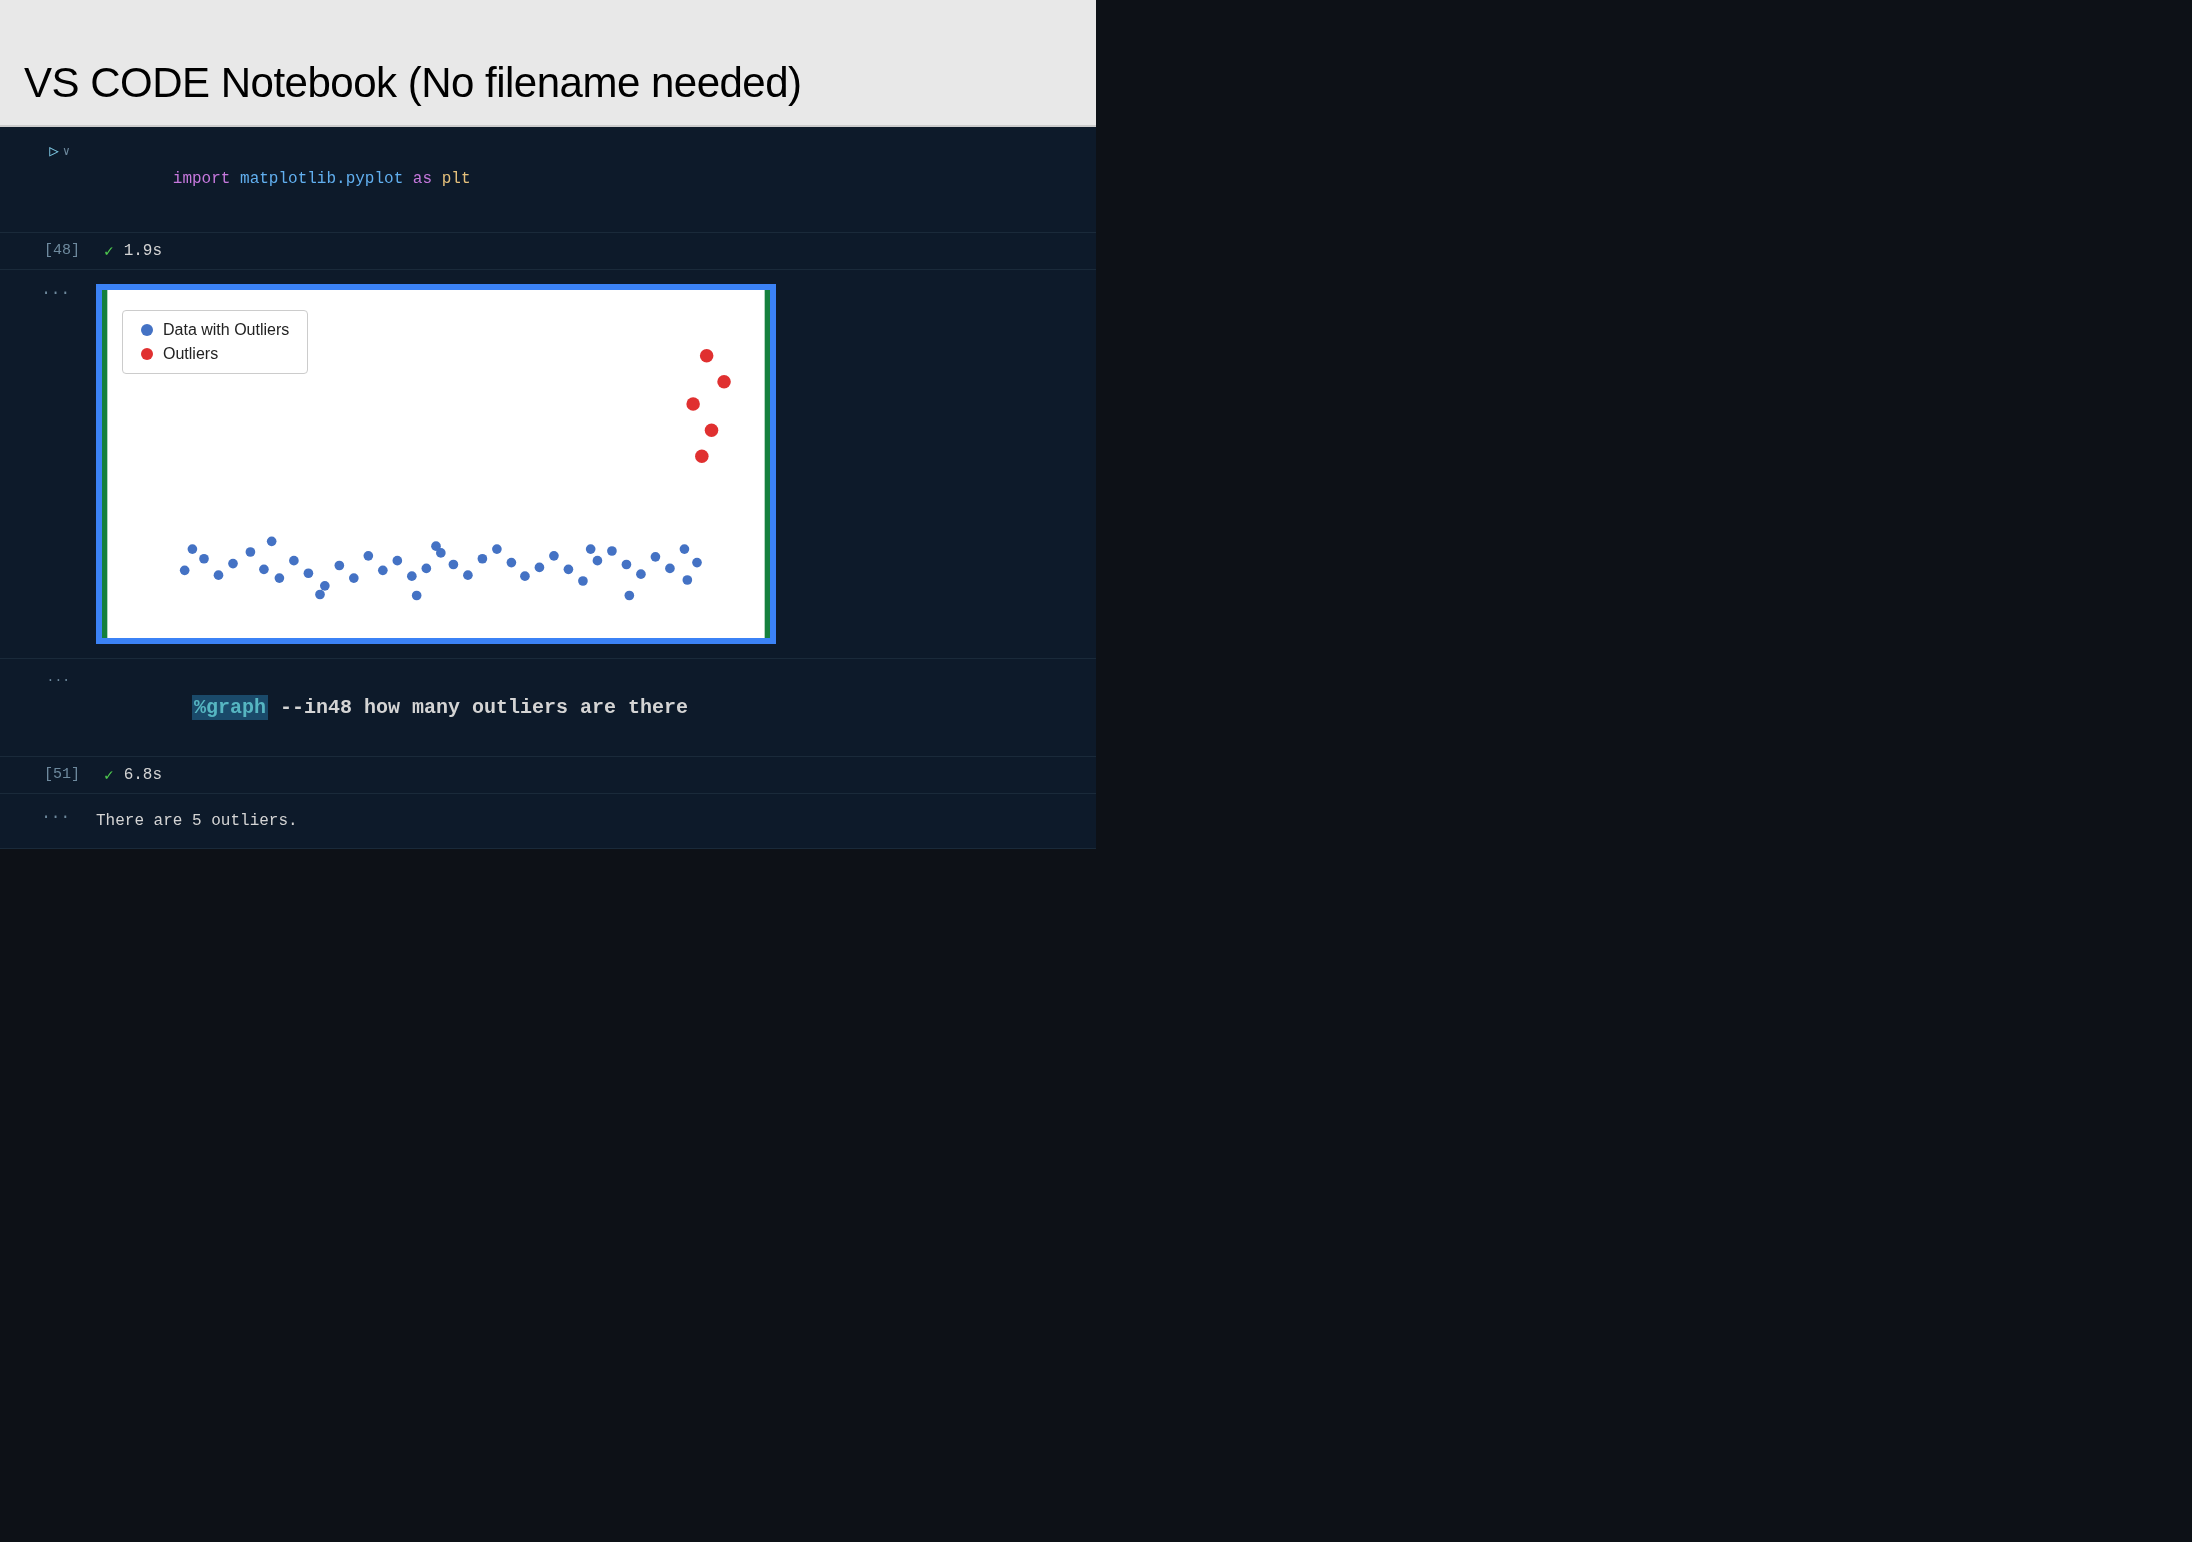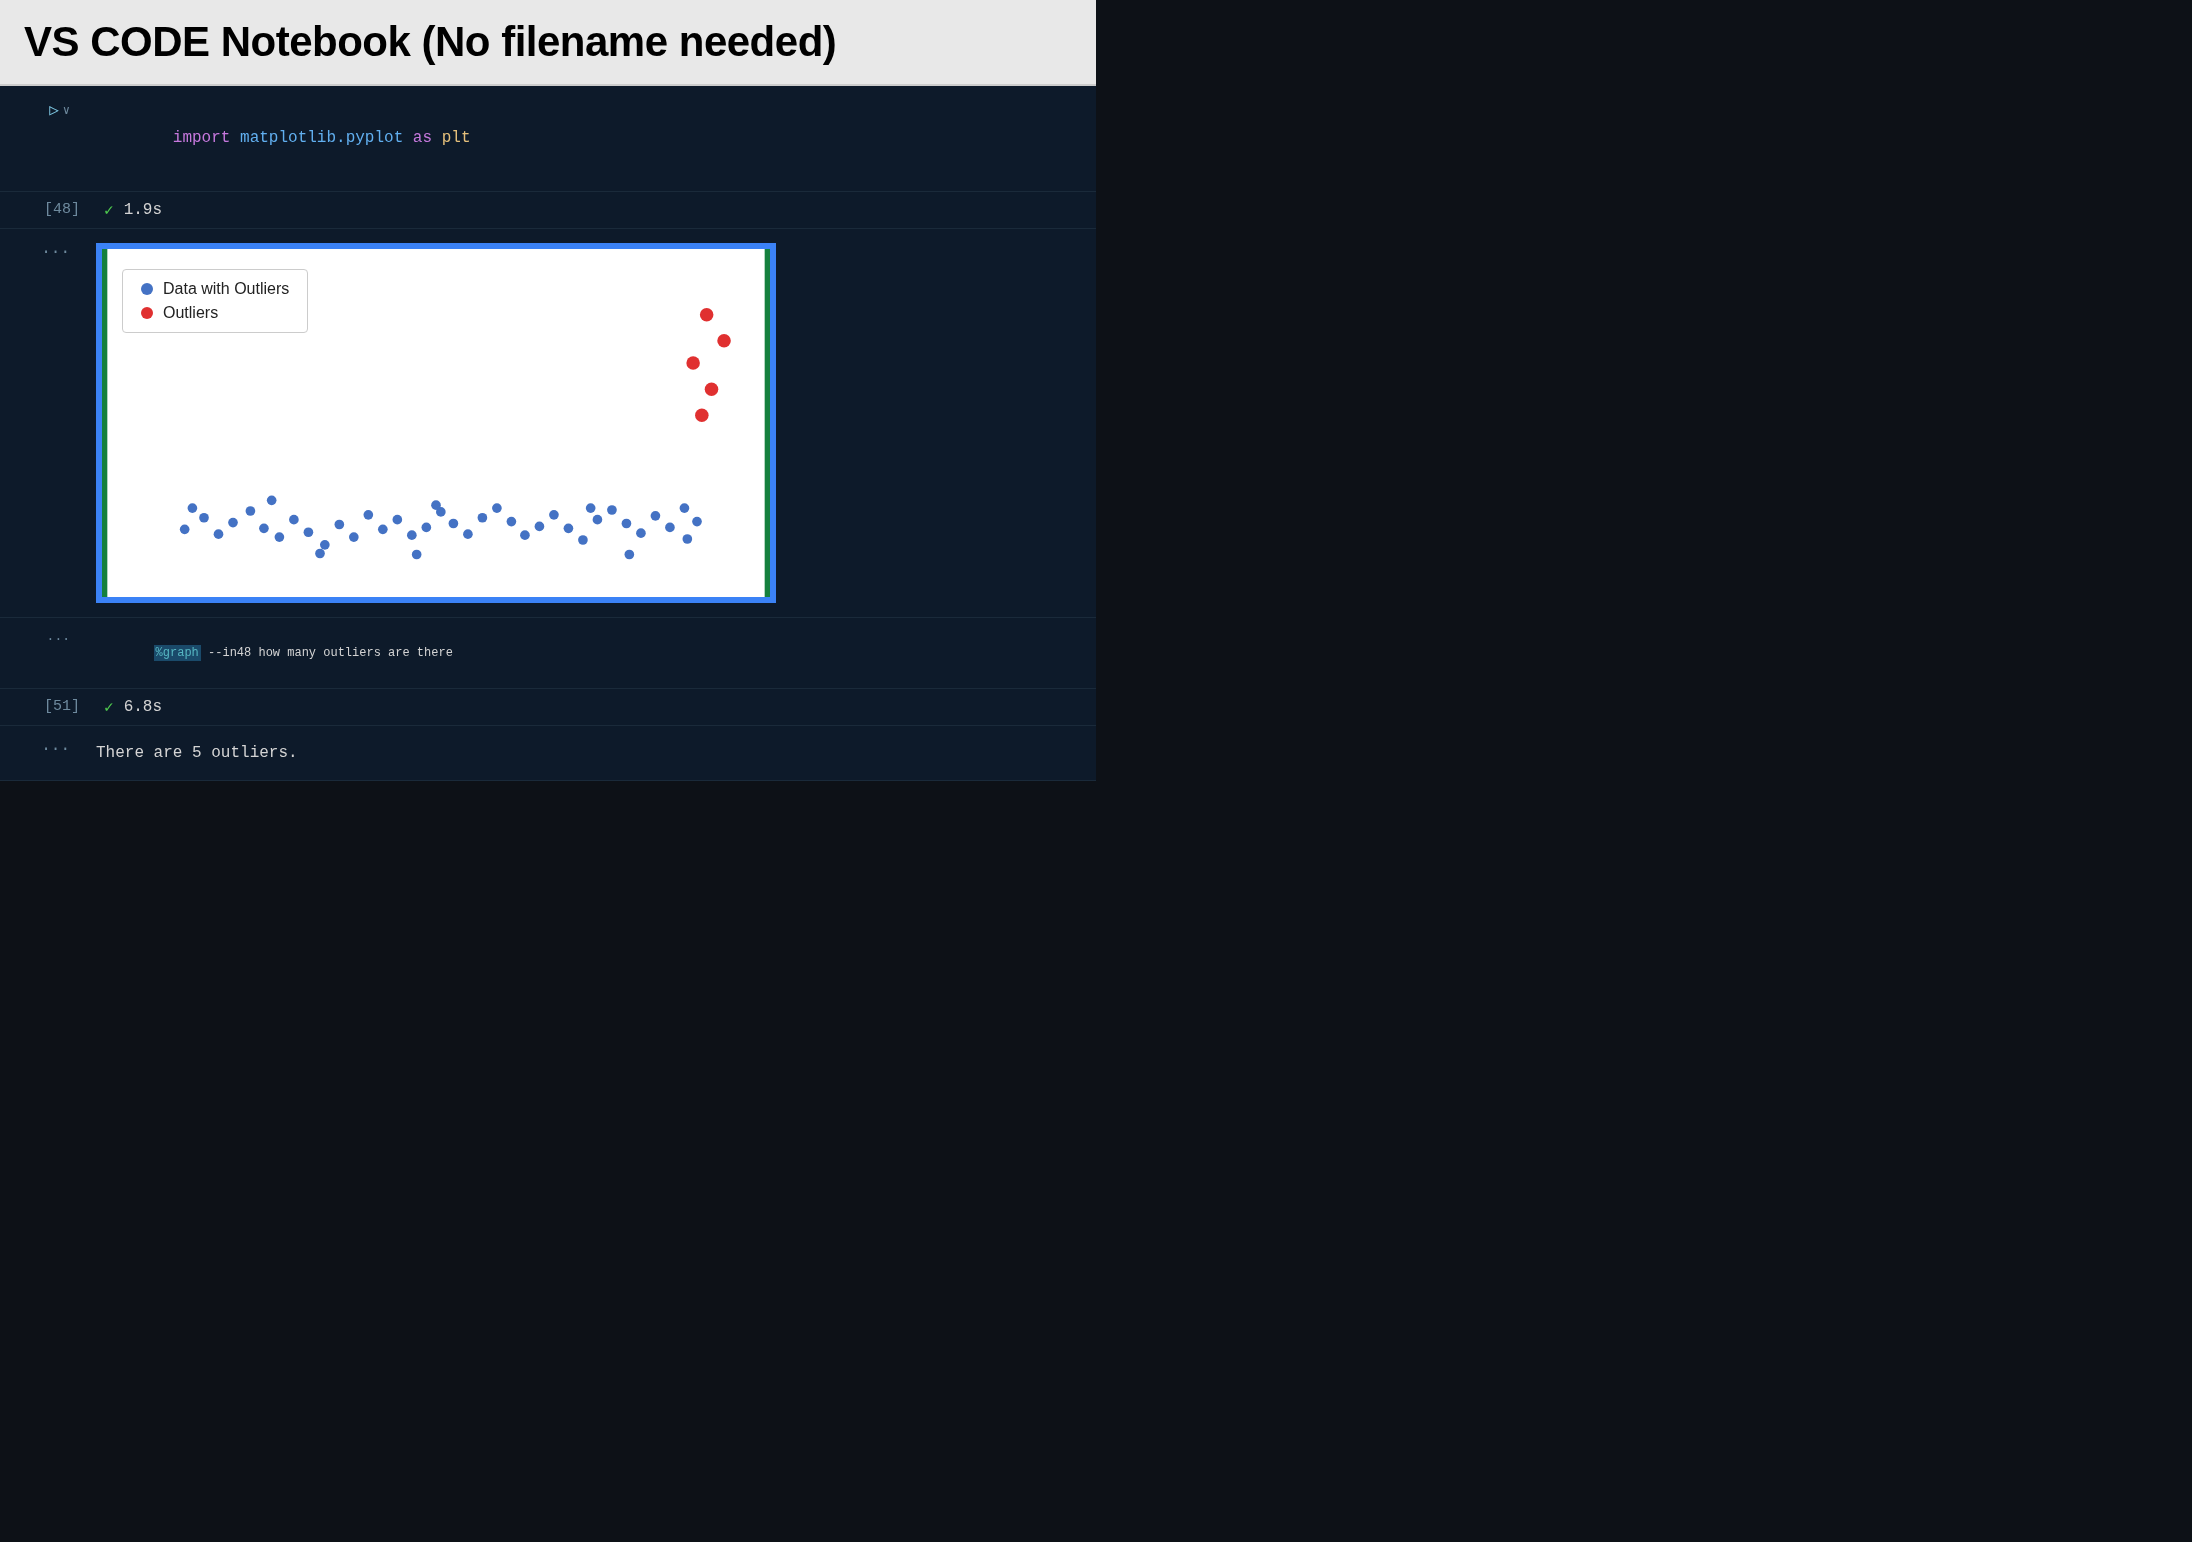--- a/index.html
+++ b/index.html
@@ -12,23 +12,24 @@
 
     
     .header {
       background: #e8e8e8;
       padding: 18px 24px;
       border-bottom: 2px solid #ccc;
     }
     .header-title {
       font-family: Arial, sans-serif;
       font-size: 42px;
-      font-weight: 700;
+      font-weight: 400;
       color: #000;
       letter-spacing: -0.5px;
+      margin-top: 41px;
     }
 
     
     .notebook {
       background: #0d1a2a;
       padding: 0;
     }
 
     
     .cell {
@@ -223,23 +224,24 @@
       align-items: flex-start;
       justify-content: flex-end;
     }
 
     .cmd-body {
       flex: 1;
       padding: 14px 16px;
     }
 
     .cmd-line {
-      font-size: 12px;
+      font-size: 20px;
       color: #d4d4d4;
       white-space: pre;
+      font-weight: bold;
     }
 
     .cmd-highlight {
       background: #1a4a6a;
       color: #56b6c2;
       padding: 1px 2px;
     }
 
     .cmd-rest {
       color: #d4d4d4;

